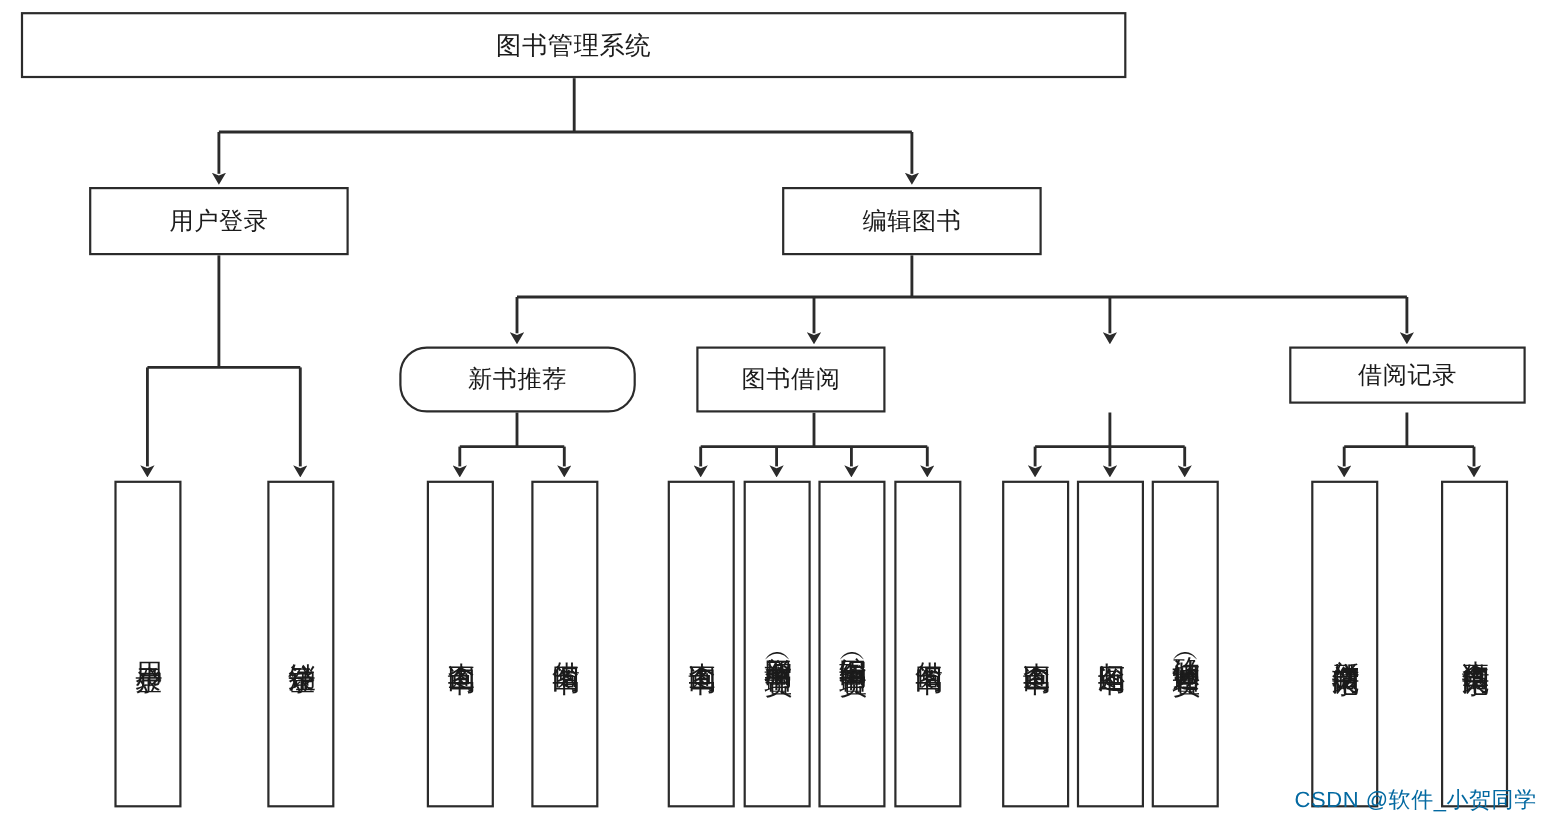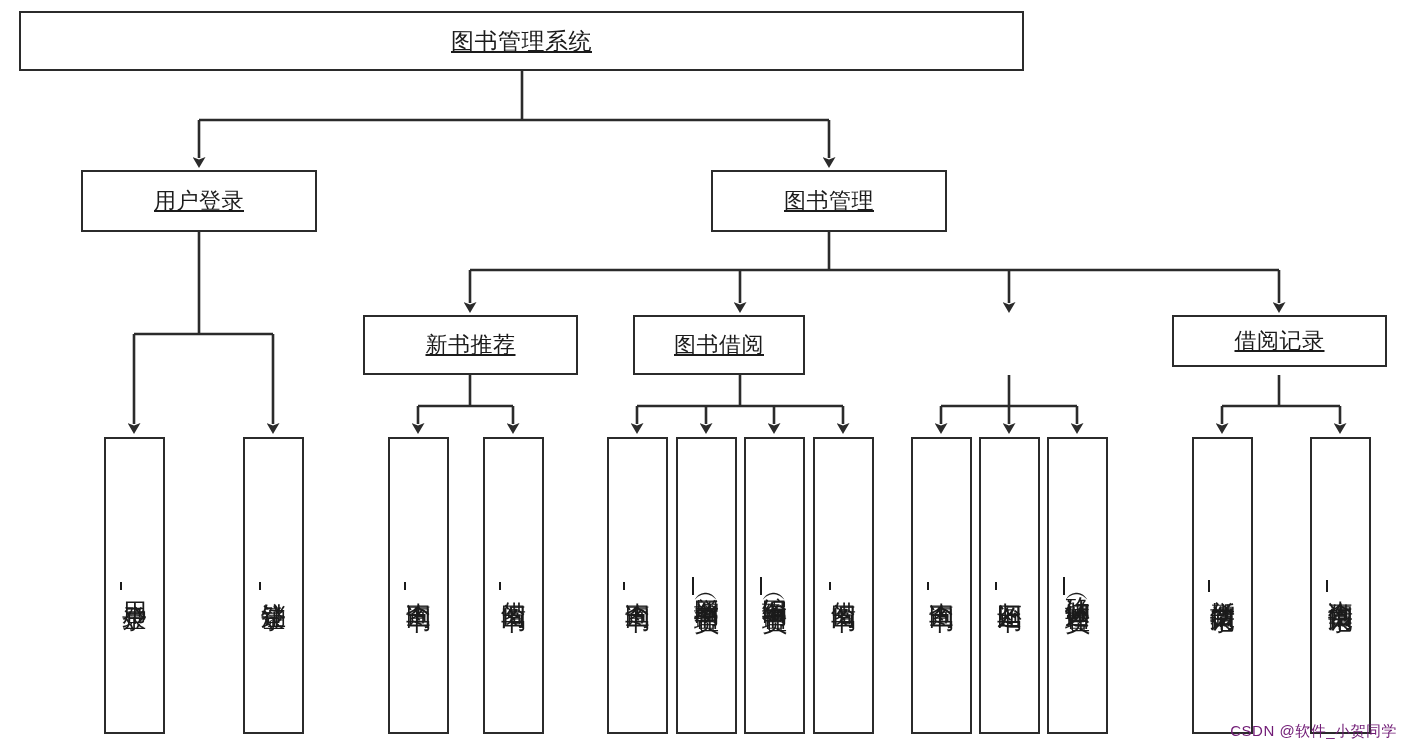--- a/index.html
+++ b/index.html
@@ -31,21 +31,20 @@
   .node {
     position: absolute;
     box-sizing: border-box;
     background: #ffffff;
     border: 2px solid #2b2b2b;
     display: flex;
     align-items: center;
     justify-content: center;
     color: #1b1b1b;
     z-index: 2;
-    text-decoration: underline;
   }
   .node .label {
     display: block;
     text-align: center;
     line-height: 1.06;
     letter-spacing: 0.5px;
   }
   
   .node.horiz .label {
     font-size: 22px;
@@ -66,22 +65,22 @@
     font-size: 25px;
     line-height: 1.0;
     letter-spacing: 2px;
     white-space: nowrap;
     max-height: 100%;
   }
   .watermark {
     position: absolute;
     right: 8px;
     bottom: 6px;
-    font-size: 15px;
-    color: #701a75;
+    font-size: 20px;
+    color: #0369a1;
     letter-spacing: 0.5px;
     z-index: 3;
     white-space: nowrap;
     pointer-events: none;
   }
 </style>
 </head>
 <body>
 
 <div id="diagram-root">
@@ -137,24 +136,24 @@
   </svg>
 
   <div class="node horiz root" style="left:19px; top:11px; width:1005px; height:60px;">
     <span class="label">图书管理系统</span>
   </div>
 
   <div class="node horiz" style="left:81px; top:170px; width:236px; height:62px;">
     <span class="label">用户登录</span>
   </div>
   <div class="node horiz" style="left:711px; top:170px; width:236px; height:62px;">
-    <span class="label">图书管理</span>
-  </div>
-
-  <div class="node horiz" style="left:363px; top:315px; width:215px; height:60px;">
+    <span class="label">编辑图书</span>
+  </div>
+
+  <div class="node horiz" style="left:363px; top:315px; width:215px; height:60px;border-radius:25px;">
     <span class="label">新书推荐</span>
   </div>
   <div class="node horiz" style="left:633px; top:315px; width:172px; height:60px;">
     <span class="label">图书借阅</span>
   </div>
   <div class="node horiz" style="left:1172px; top:315px; width:215px; height:52px;">
     <span class="label">借阅记录</span>
   </div>
 
   <div class="node vert" style="left:104px; top:437px; width:61px; height:297px;">

